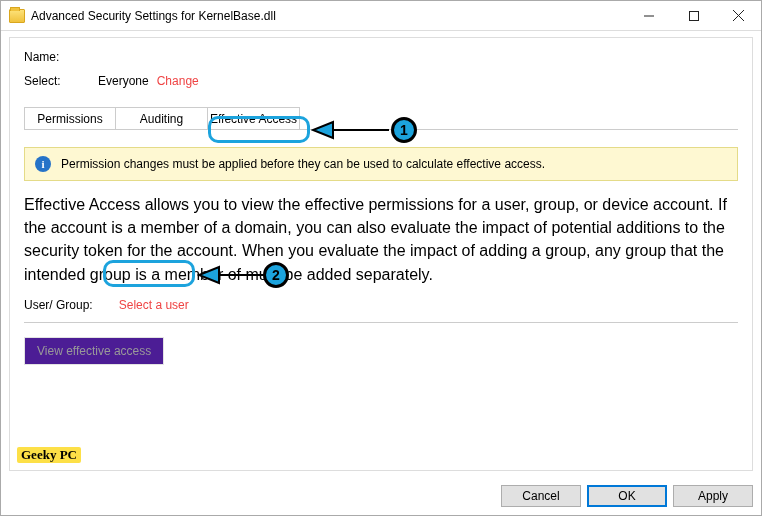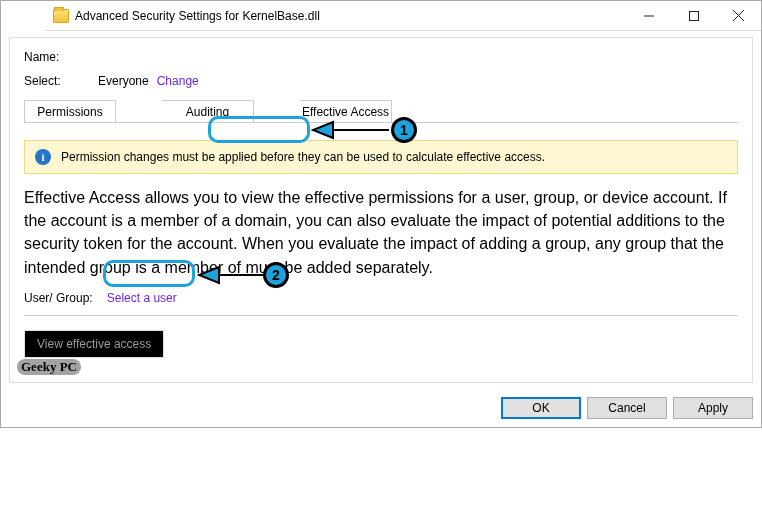--- a/index.html
+++ b/index.html
@@ -1,39 +1,39 @@
 <!DOCTYPE html>
 <html><head>
 <meta charset="utf-8">
 <style>
   * { box-sizing: border-box; margin: 0; padding: 0; font-family: "Segoe UI", Tahoma, sans-serif; }
   body { background: #fff; width: 762px; height: 518px; position: relative; }
-  .win { width: 762px; height: 428px; border: 1px solid #aaa; background: #fff; position: relative; padding-left: 44px; }
+  .win { width: 762px; height: 516px; border: 1px solid #aaa; background: #fff; position: relative; }
 
   
   .titlebar { display: flex; align-items: center; height: 30px; border-bottom: 1px solid #ddd; }
   .titlebar .ticon { width: 16px; height: 14px; margin: 0 6px 0 8px; background: linear-gradient(#fde27a,#f0c23d); border:1px solid #d9a61e; border-radius:1px; position:relative; }
   .titlebar .ticon::before { content:""; position:absolute; top:-3px; left:0; width:8px; height:3px; background:#f0c23d; border:1px solid #d9a61e; border-bottom:none; border-radius:1px 1px 0 0; }
   .titlebar .title { font-size: 12px; color:#000; flex:1; }
   .winbtn { width:45px; height:29px; display:flex; align-items:center; justify-content:center; font-size:13px; color:#222; }
   .winbtn svg { stroke:#222; }
   .winbtn.close { width:45px; }
 
   
   .frame { position:absolute; top:36px; left:8px; right:8px; bottom:44px; border:1px solid #ddd; }
   .inner { padding: 12px 14px; font-size:12px; color:#000; }
 
   .row { display:flex; align-items:center; margin-bottom:10px; }
   .label { width:74px; color:#000; }
   .val { color:#000; }
-  .link { color:#6d28d9; cursor:pointer; margin-left:8px;text-align:center; }
-  .link.nolm { margin-left:0; }
+  .link { color:#ef4444; cursor:pointer; margin-left:8px;text-align:center; }
+  .link.nolm { margin-left:12px; }
 
   
-  .tabs { display:flex; position:relative; margin-top:12px;gap:46px; }
+  .tabs { display:flex; position:relative; margin-top:19px; }
   .tab { width:92px; height:22px; display:flex; align-items:center; justify-content:center; border:1px solid #ccc; border-bottom:none; font-size:12px; background:#fff; position:relative; z-index:1; }
   .tab + .tab { border-left:none; }
   .tab.active {}
   .tabline { position:absolute; left:0; right:0; bottom:-1px; height:1px; background:#ccc; z-index:0; }
 
   
   .hl-oval { position:absolute; border:3px solid #1ca3dd; border-radius:10px; pointer-events:none; z-index:5; }
   .num-circle { position:absolute; width:26px; height:26px; border:3px solid #000; background:#1ca3dd; border-radius:50%; display:flex; align-items:center; justify-content:center; font-weight:bold; font-size:14px; z-index:6; }
   .arrow { position:absolute; z-index:5; }
 
@@ -42,28 +42,28 @@
   .infoicon { width:16px; height:16px; background:#2673c8; border-radius:50%; color:#fff; display:flex; align-items:center; justify-content:center; font-size:11px; font-weight:bold; margin-right:10px; font-family:Georgia, serif; }
   .infobar .msg { font-size:12px; }
 
   .desc { font-size:16px; line-height:1.45; margin-bottom:12px; }
 
   .ug-row { display:flex; align-items:center; margin-bottom:10px; }
   .ug-row .ulabel { color:#000; margin-right:14px; }
 
   .hr { height:1px; background:#ccc; margin-bottom:14px; }
 
-  .vea-btn { display:inline-flex; align-items:center; padding:6px 12px; background:#000000; color:#999; font-size:12px; border:1px solid #e3e3e3; }
+  .vea-btn { display:inline-flex; align-items:center; padding:6px 12px; background:#4c1d95; color:#999; font-size:12px; border:1px solid #e3e3e3; }
 
   
   .footer { position:absolute; bottom:8px; right:8px; display:flex; gap:6px; }
   .btn { width:80px; height:22px; border:1px solid #adadad; background:#e1e1e1; font-size:12px; display:flex; align-items:center; justify-content:center; }
   .btn.primary { border:2px solid #0078d7; background:#e1e1e1; height:22px; }
   
-  .watermark { position:absolute; left:16px; bottom:52px; background:#a3a3a3; font-family:"Comic Sans MS", cursive; font-weight:bold; font-size:13px; padding:0 4px; border-radius:8px;margin-top:48px; }
+  .watermark { position:absolute; left:16px; bottom:52px; background:#fde047; font-family:"Comic Sans MS", cursive; font-weight:bold; font-size:13px; padding:0 4px; border-radius:2px;margin-top:48px; }
 </style>
 </head>
 <body>
 
 <div class="win">
 
   <div class="titlebar">
     <div class="ticon"></div>
     <div class="title">Advanced Security Settings for KernelBase.dll</div>
     <div class="winbtn">
@@ -135,18 +135,18 @@
   <svg class="arrow" style="top:258px; left:196px;" width="70" height="32">
     <path d="M68 16 L22 16 L22 8 L2 16 L22 24 L22 16" fill="#1ca3dd" stroke="#000" stroke-width="2"></path>
   </svg>
   <div class="num-circle" style="top:261px; left:262px;">
       <span>2</span>
     </div>
 
   <div class="watermark">Geeky PC</div>
 
   <div class="footer">
+    <div class="btn">Cancel</div>
     <div class="btn primary">OK</div>
-    <div class="btn">Cancel</div>
     <div class="btn">Apply</div>
   </div>
 
 </div>
 
 </body></html>

